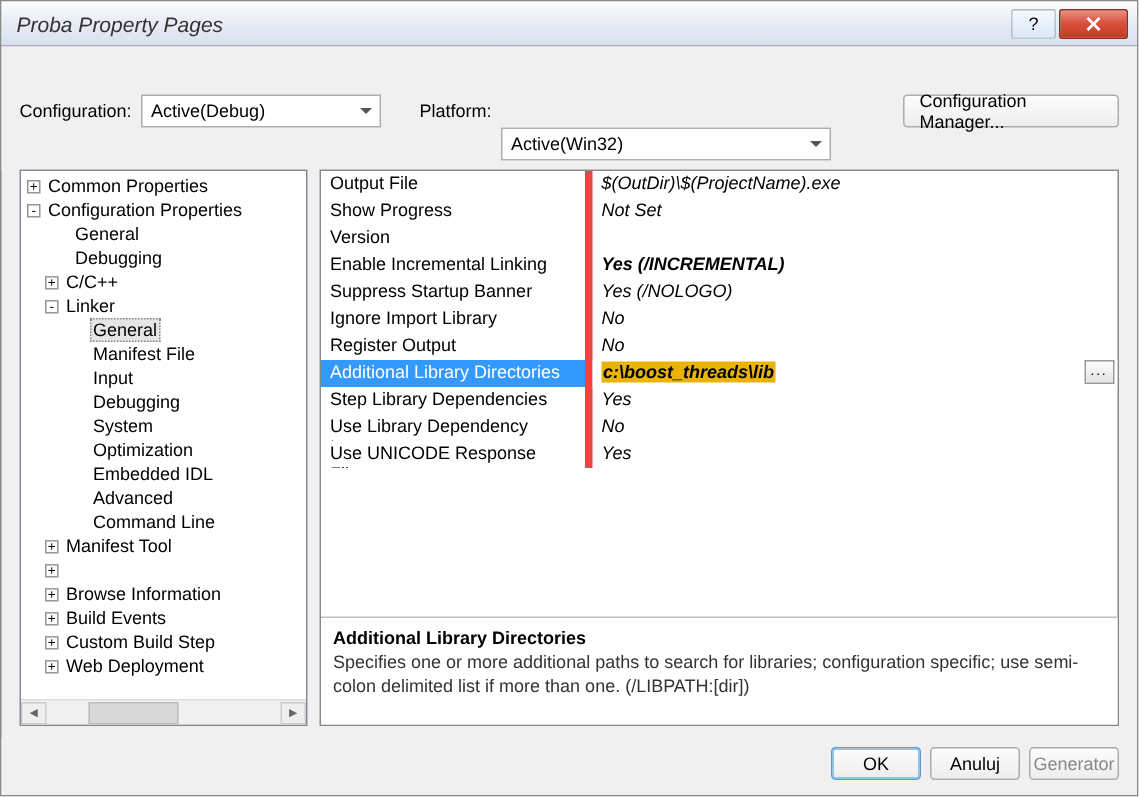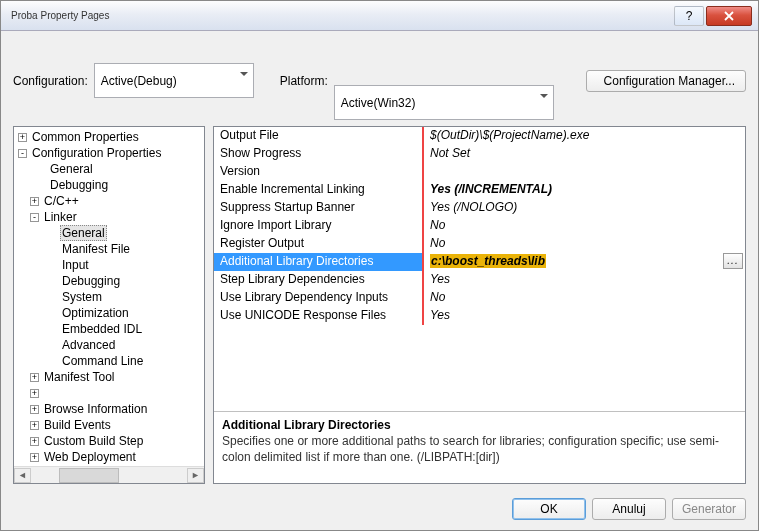--- a/index.html
+++ b/index.html
@@ -22,21 +22,22 @@
     height: 30px;
     background: linear-gradient(#fdfdfe, #e9edf5 45%, #d9e1ef);
     display: flex;
     align-items: center;
     padding: 0 6px 0 10px;
     border-bottom: 1px solid #aab;
   }
   .titlebar-title {
     flex: 1;
     color: #333;
-    font-size: 10px;
+    font-size: 14px;
+    font-style: italic;
   }
   .titlebtn {
     width: 30px;
     height: 20px;
     margin-left: 2px;
     border: 1px solid rgba(0,0,0,.2);
     border-radius: 2px;
     display: flex;
     align-items: center;
     justify-content: center;
@@ -52,21 +53,21 @@
   }
   .toprow {
     padding: 10px 12px 6px 12px;
     display: flex;
     align-items: center;
     gap: 6px;
     background: #f0f0f0;
   }
   .label { color: #000; }
   .combo {
-    height: 35px;
+    height: 22px;
     border: 1px solid #abadb3;
     background: #fff;
     display: flex;
     align-items: center;
     padding: 0 18px 0 6px;
     position: relative;
   }
   .combo::after {
     content: "";
     position: absolute;
@@ -81,21 +82,21 @@
     height: 22px;
     border: 1px solid #acacac;
     background: linear-gradient(#fdfdfd,#ededed);
     border-radius: 3px;
     padding: 0 10px;
     display: flex;
     align-items: center;
     justify-content: center;
     cursor: default;
   }
-  .btn.cfgmgr { width: 160px; margin-left: auto; justify-content: flex-end; }
+  .btn.cfgmgr { width: 144px; margin-left: auto; justify-content: flex-end; }
   .body {
     flex: 1;
     display: flex;
     padding: 0 12px 8px 12px;
     gap: 8px;
     min-height: 0;
   }
   .treepane {
     width: 192px;
     border: 1px solid #828790;
@@ -150,23 +151,23 @@
   .propgrid {
     flex:1;
     overflow:auto;
   }
   .proprow {
     display:flex;
     height:18px;
     align-items:stretch;
   }
   .proprow .pname {
-    width: 210px;
+    width: 181px;
     padding: 1px 6px;
-    border-right: 2px solid #ef4444;
+    border-right: 5px solid #ef4444;
     color:#000;
     overflow: hidden;
   }
   .proprow .pval {
     flex:1;
     padding: 1px 6px;
     color:#000;
     font-style:italic;
   }
   .proprow.sel .pname {
@@ -200,21 +201,21 @@
   }
   .descpane .desctitle { font-weight: bold; margin-bottom: 2px; }
   .descpane .desctext { color:#333; line-height: 1.3; }
   .footer {
     padding: 6px 12px 10px 0;
     display:flex;
     justify-content:flex-end;
     gap:6px;
     background:#f0f0f0;
   }
-  .footer .btn { width:74px; }
+  .footer .btn { width:60px; }
   .footer .btn.disabled { color:#888; }
   .footer .btn.default { border-color:#5b9dd9; box-shadow:0 0 0 1px #91c1ec inset;}
 </style>
 </head>
 <body>
 
 <div class="window">
 
   <div class="titlebar">
     <span class="titlebar-title">Proba Property Pages</span>

